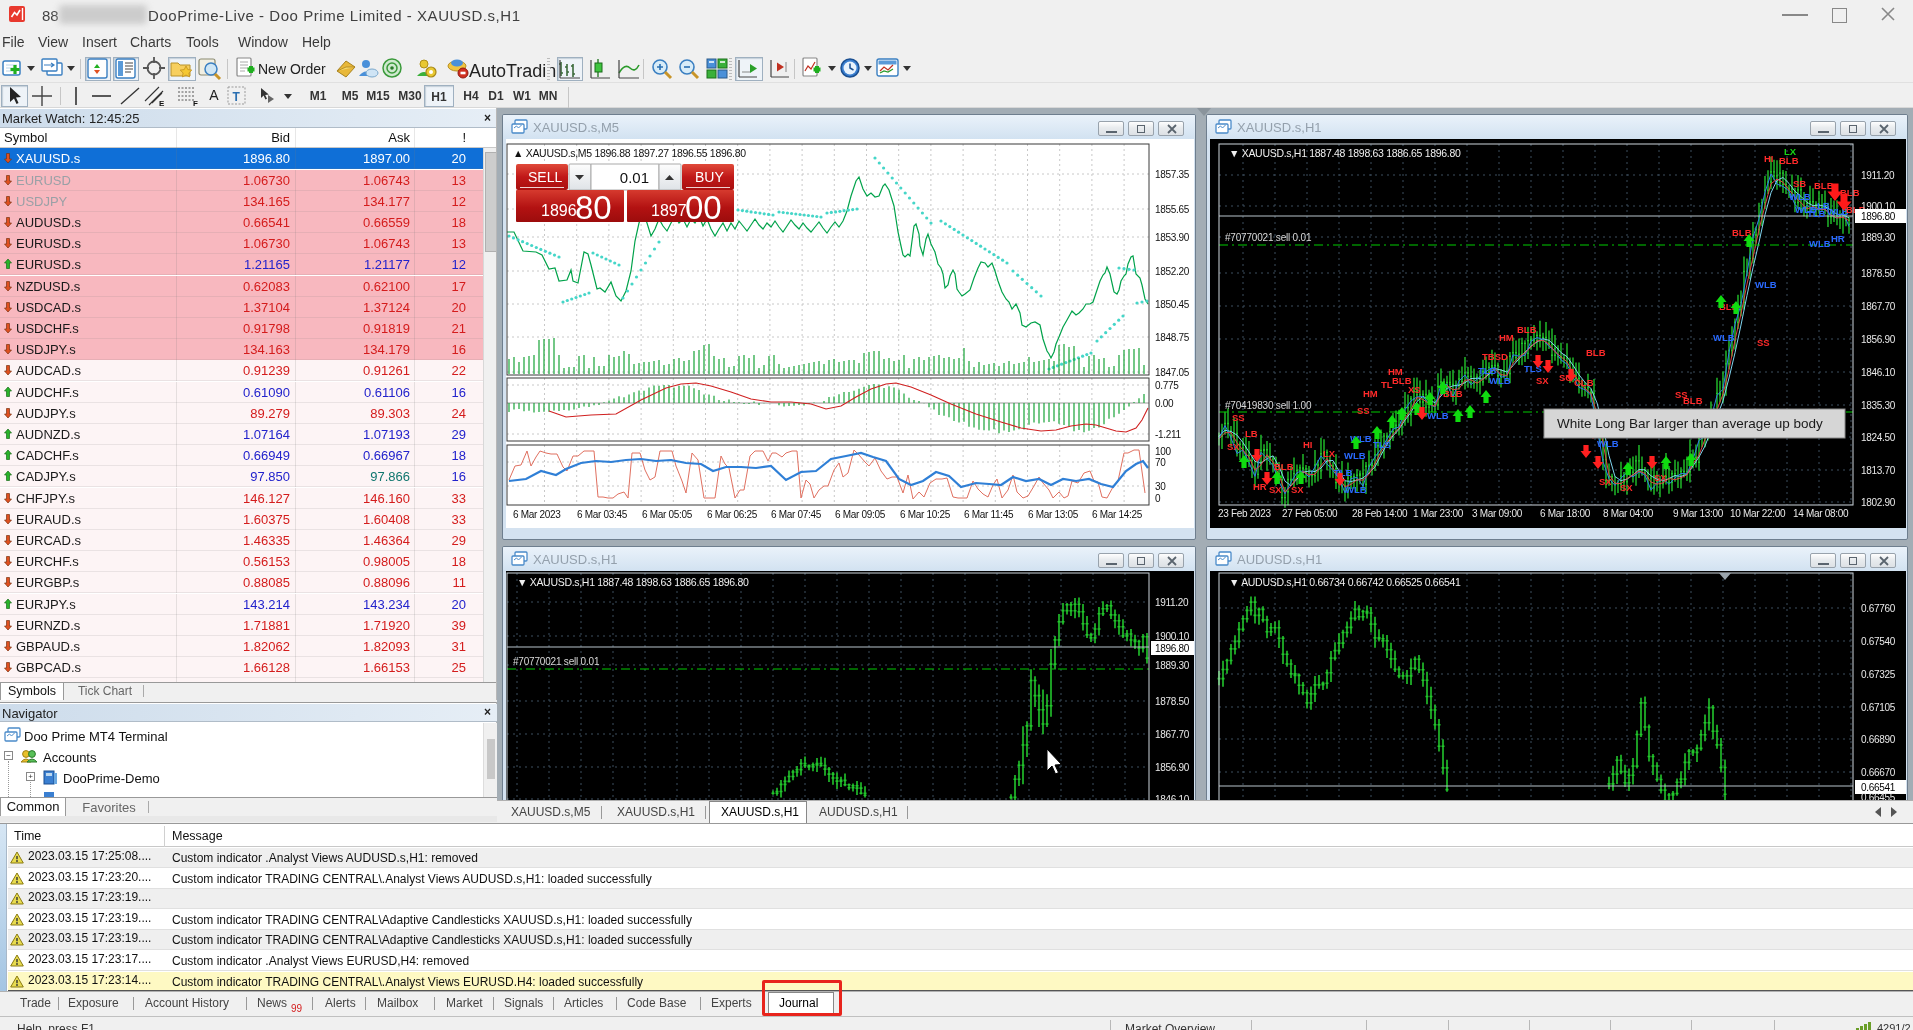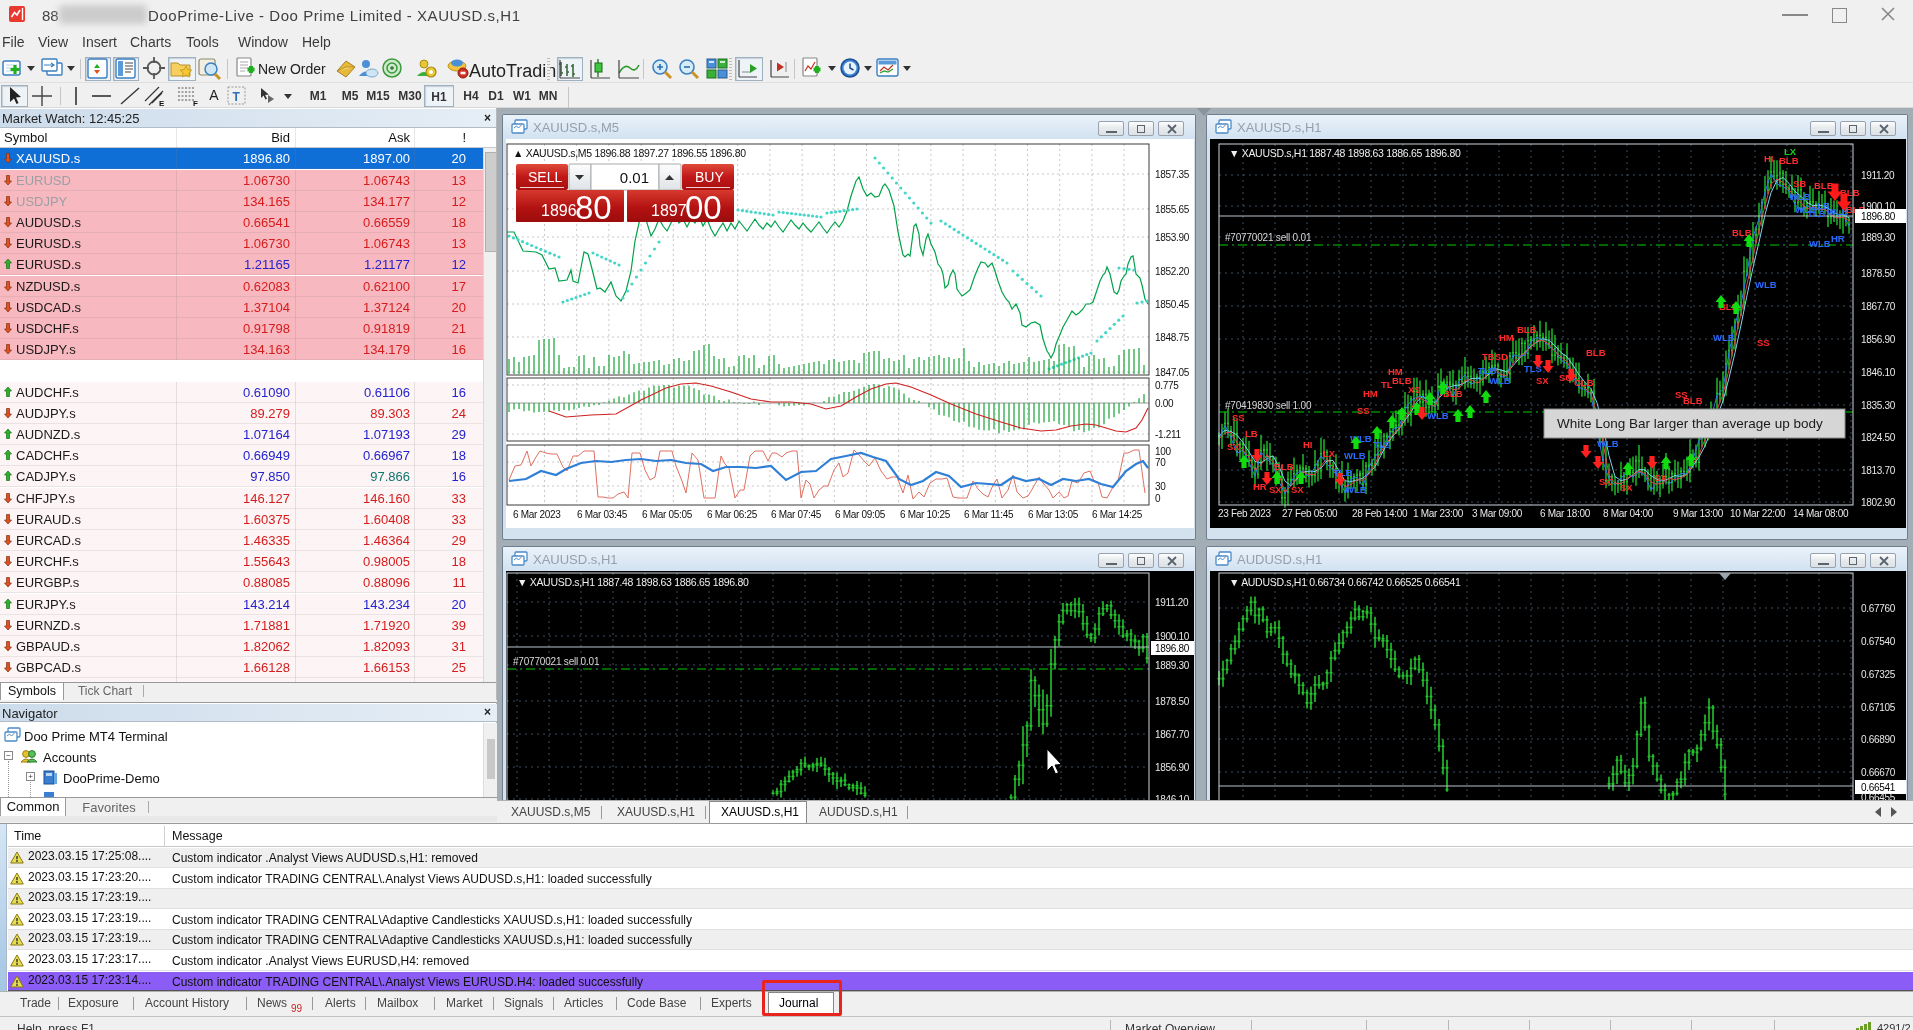--- a/index.html
+++ b/index.html
@@ -356,20 +356,32 @@
         <path d="M6 11 L2.5 7 H4.5 V1.5 H7.5 V7 H9.5 Z" fill="#e05020" stroke="#7a3010" stroke-width="0.7"></path>
       </svg>
       <div class="mw-sym" style="color:#1a1a1a;">USDJPY.s</div>
       <div class="mw-v" style="left:210px;width:80px;color:#d41c1c;">134.163</div>
       <div class="mw-v" style="left:330px;width:80px;color:#d41c1c;">134.179</div>
       <div class="mw-v" style="left:424px;width:42px;color:#d41c1c;">16</div>
       <div class="colsep" style="left:176px;"></div>
       <div class="colsep" style="left:295px;"></div>
       <div class="colsep" style="left:414px;"></div>
     </div>
+<div class="mw-row" style="top:252px;background:#fdf4f5;border-bottom:1px solid rgba(130,130,130,.15);">
+      <svg width="12" height="12" style="position:absolute;left:2px;top:4px;">
+        <path d="M6 11 L2.5 7 H4.5 V1.5 H7.5 V7 H9.5 Z" fill="#e05020" stroke="#7a3010" stroke-width="0.7"></path>
+      </svg>
+      <div class="mw-sym" style="color:#1a1a1a;">AUDCAD.s</div>
+      <div class="mw-v" style="left:210px;width:80px;color:#d41c1c;">0.91239</div>
+      <div class="mw-v" style="left:330px;width:80px;color:#d41c1c;">0.91261</div>
+      <div class="mw-v" style="left:424px;width:42px;color:#d41c1c;">22</div>
+      <div class="colsep" style="left:176px;"></div>
+      <div class="colsep" style="left:295px;"></div>
+      <div class="colsep" style="left:414px;"></div>
+    </div>
 <div class="mw-row" style="top:274px;background:#fdf4f5;border-bottom:1px solid rgba(130,130,130,.15);">
       <svg width="12" height="12" style="position:absolute;left:2px;top:4px;">
         <path d="M6 1 L9.5 5 H7.5 V10.5 H4.5 V5 H2.5 Z" fill="#2ab32a" stroke="#1a6a1a" stroke-width="0.7"></path>
       </svg>
       <div class="mw-sym" style="color:#1a1a1a;">AUDCHF.s</div>
       <div class="mw-v" style="left:210px;width:80px;color:#2222cc;">0.61090</div>
       <div class="mw-v" style="left:330px;width:80px;color:#2222cc;">0.61106</div>
       <div class="mw-v" style="left:424px;width:42px;color:#2222cc;">16</div>
       <div class="colsep" style="left:176px;"></div>
       <div class="colsep" style="left:295px;"></div>
@@ -457,21 +469,21 @@
       <div class="mw-v" style="left:424px;width:42px;color:#d41c1c;">29</div>
       <div class="colsep" style="left:176px;"></div>
       <div class="colsep" style="left:295px;"></div>
       <div class="colsep" style="left:414px;"></div>
     </div>
 <div class="mw-row" style="top:443px;background:#fdf4f5;border-bottom:1px solid rgba(130,130,130,.15);">
       <svg width="12" height="12" style="position:absolute;left:2px;top:4px;">
         <path d="M6 11 L2.5 7 H4.5 V1.5 H7.5 V7 H9.5 Z" fill="#e05020" stroke="#7a3010" stroke-width="0.7"></path>
       </svg>
       <div class="mw-sym" style="color:#1a1a1a;">EURCHF.s</div>
-      <div class="mw-v" style="left:210px;width:80px;color:#d41c1c;">1.55643</div>
+      <div class="mw-v" style="left:210px;width:80px;color:#d41c1c;">0.56153</div>
       <div class="mw-v" style="left:330px;width:80px;color:#d41c1c;">0.98005</div>
       <div class="mw-v" style="left:424px;width:42px;color:#d41c1c;">18</div>
       <div class="colsep" style="left:176px;"></div>
       <div class="colsep" style="left:295px;"></div>
       <div class="colsep" style="left:414px;"></div>
     </div>
 <div class="mw-row" style="top:464px;background:#fdf4f5;border-bottom:1px solid rgba(130,130,130,.15);">
       <svg width="12" height="12" style="position:absolute;left:2px;top:4px;">
         <path d="M6 11 L2.5 7 H4.5 V1.5 H7.5 V7 H9.5 Z" fill="#e05020" stroke="#7a3010" stroke-width="0.7"></path>
       </svg>
@@ -1102,21 +1114,21 @@
     </div>
 <div class="jrow" style="top:127px;background:#ffffff;border-bottom:1px solid #e0e0e0;">
       <svg width="14" height="13" style="position:absolute;left:2px;top:3px;">
         <path d="M7 1 L13.3 12 H0.7 Z" fill="#e8dc50" stroke="#8a7a10" stroke-width="1"></path>
         <path d="M7 5 v3.2" stroke="#333" stroke-width="1.4"></path>
         <circle cx="7" cy="10" r=".9" fill="#333"></circle>
       </svg>
       <div class="jtime">2023.03.15 17:23:17....</div>
       <div class="jmsg">Custom indicator .Analyst Views EURUSD,H4: removed</div>
     </div>
-<div class="jrow" style="top:148px;background:#8b5cf6;border-bottom:1px solid #e0e0e0;">
+<div class="jrow" style="top:148px;background:#fef9c3;border-bottom:1px solid #e0e0e0;">
       <svg width="14" height="13" style="position:absolute;left:2px;top:3px;">
         <path d="M7 1 L13.3 12 H0.7 Z" fill="#e8dc50" stroke="#8a7a10" stroke-width="1"></path>
         <path d="M7 5 v3.2" stroke="#333" stroke-width="1.4"></path>
         <circle cx="7" cy="10" r=".9" fill="#333"></circle>
       </svg>
       <div class="jtime">2023.03.15 17:23:14....</div>
       <div class="jmsg">Custom indicator TRADING CENTRAL\.Analyst Views EURUSD.H4: loaded successfully</div>
     </div>
 <div class="abs" style="left:8px;top:166px;width:1905px;height:1px;background:#555;"></div>
 <div class="abs" style="left:0;top:167px;width:1913px;height:26px;background:#f0f0f0;border-top:1px solid #b0b0b0;">

